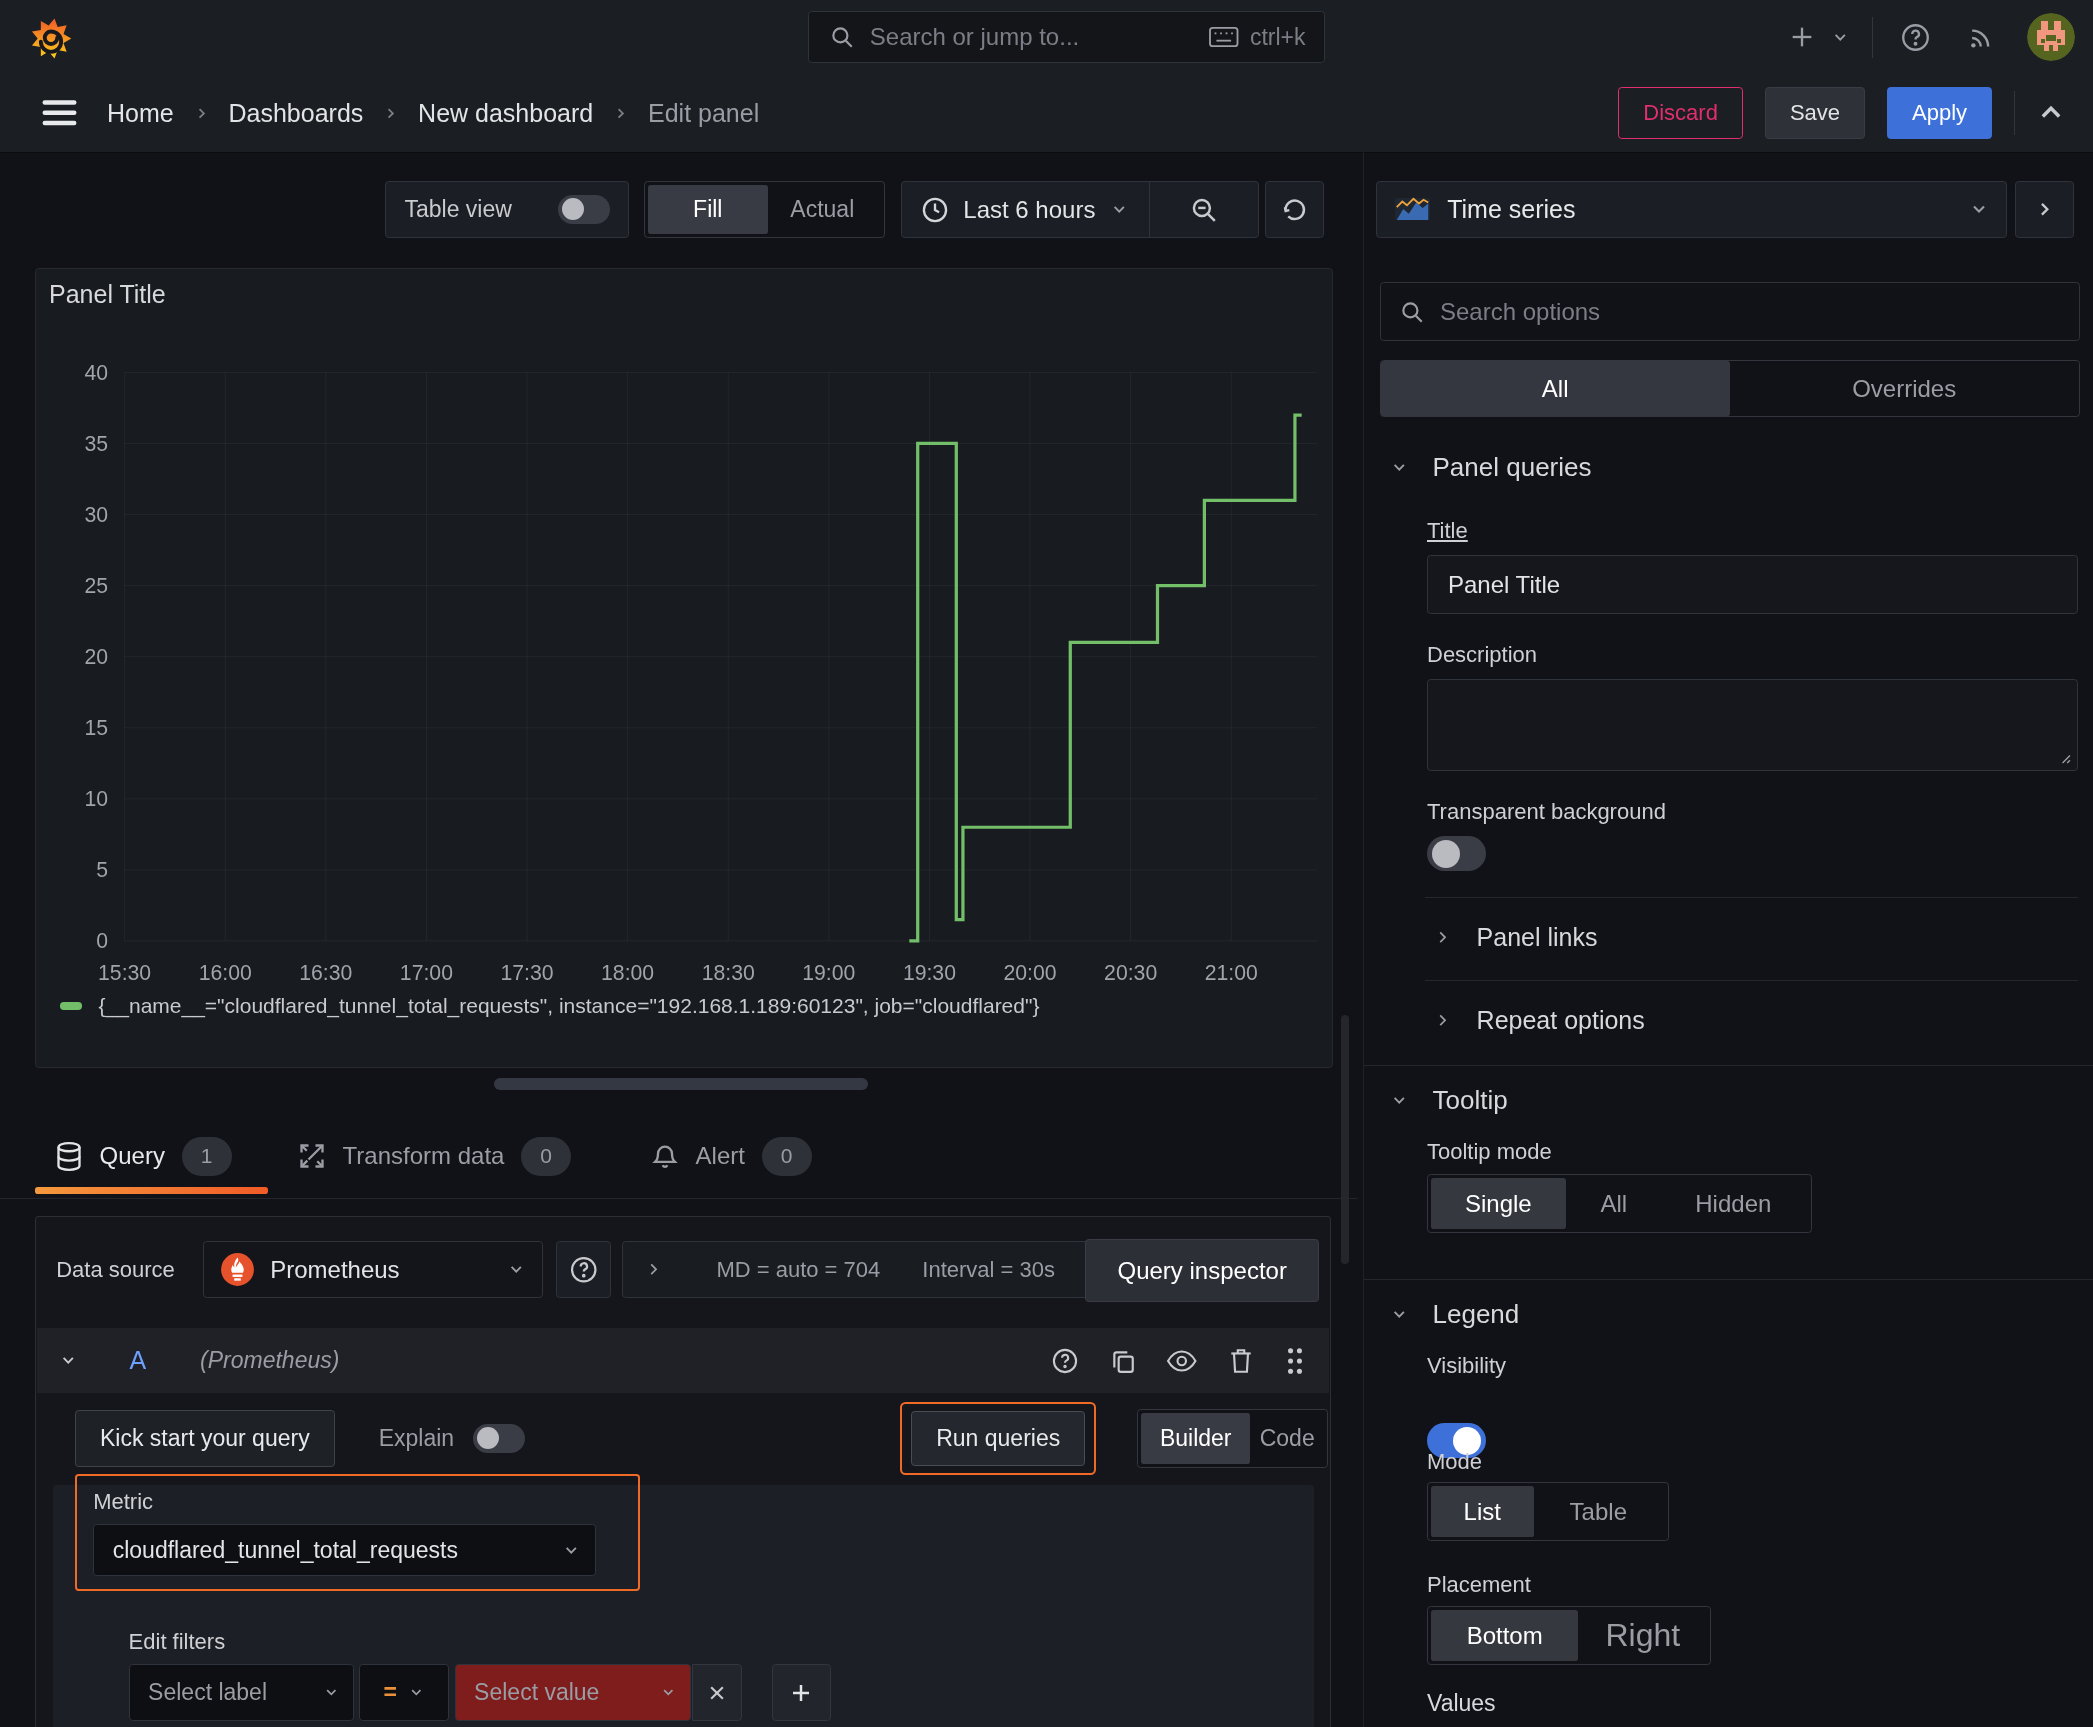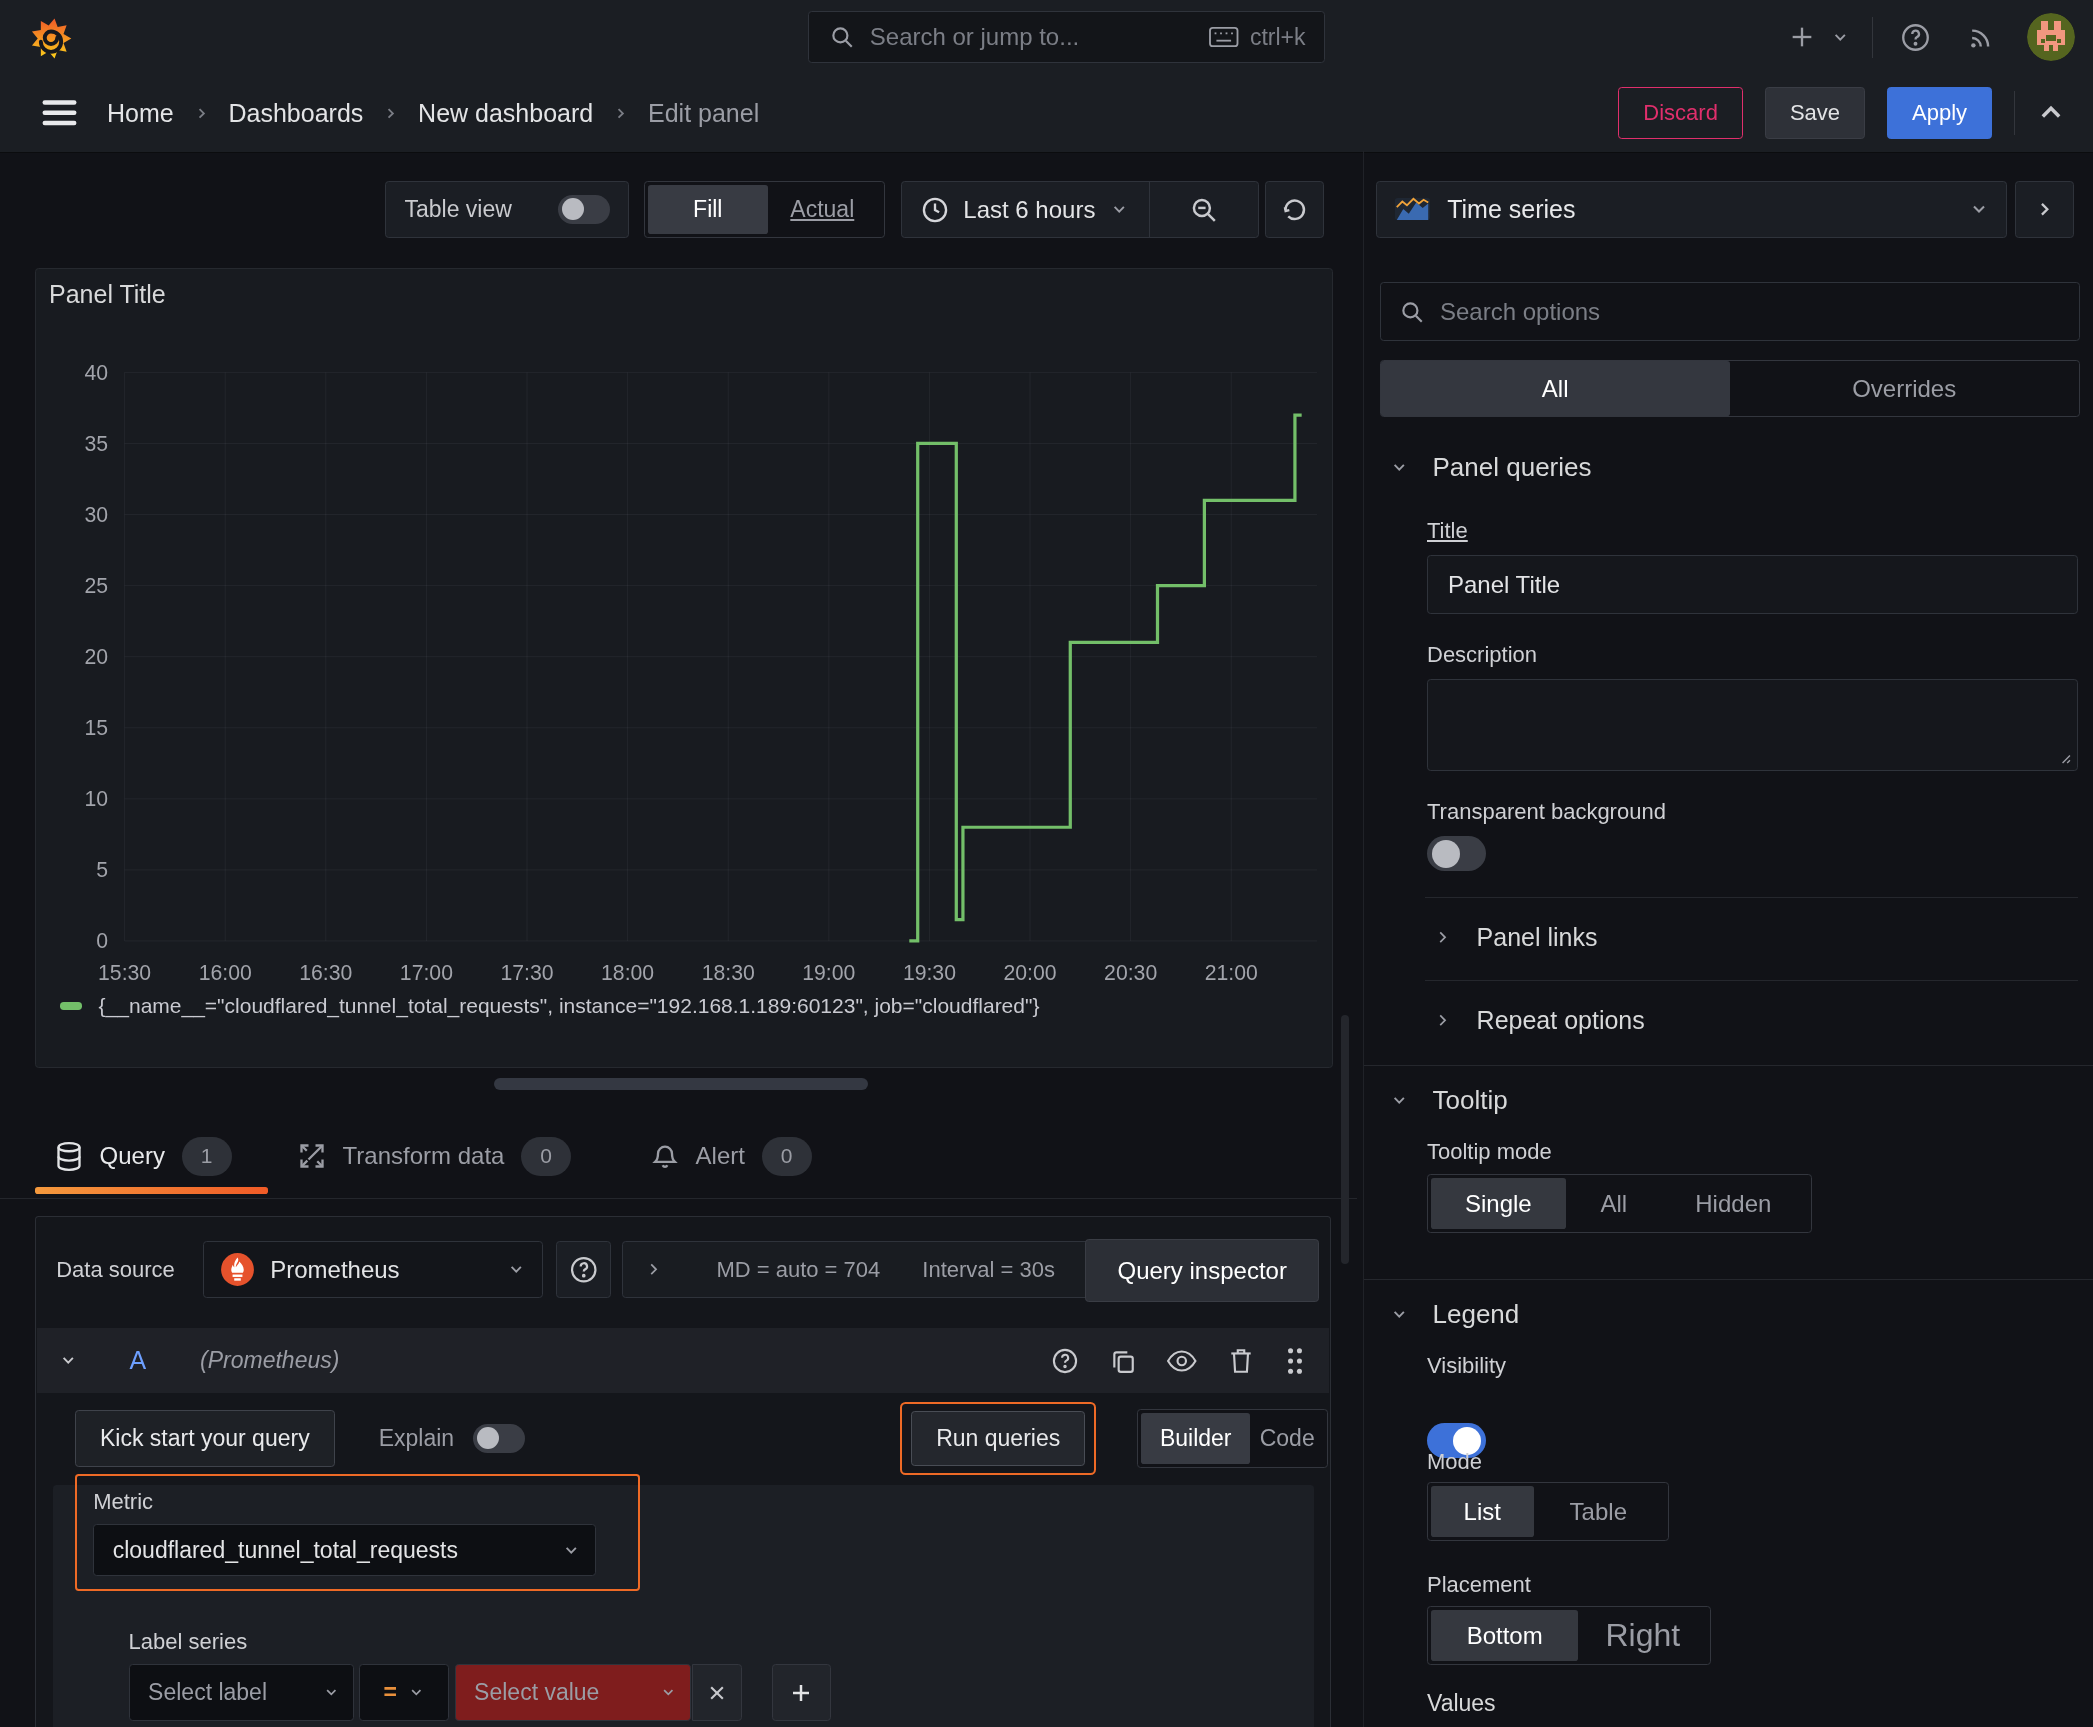--- a/index.html
+++ b/index.html
@@ -162,21 +162,21 @@
 
   <div class="abs box" style="left:385px;top:181px;width:244px;height:57px;padding:0 18.5px;justify-content:space-between;">
     <span style="font-size:23px;color:#c9cace;">Table view</span>
     <span class="tgl sm">
         <span class="knob"></span>
       </span>
   </div>
 
   <div class="abs seg-wrap" style="left:644px;top:181px;width:241px;height:57px;">
     <span class="seg-on" style="width:120px;font-size:23px;">Fill</span>
-    <span class="seg-off" style="width:109px;font-size:23px;text-decoration:underline;">Actual</span>
+    <span class="seg-off" style="width:109px;font-size:23px;">Actual</span>
   </div>
 
   <div class="abs box" style="left:901px;top:181px;width:358px;height:57px;">
     <span class="icon" style="margin-left:18.5px;">
       <svg width="28" height="28" viewBox="0 0 24 24" fill="none" stroke="#d5d6da" stroke-width="2">
           <circle cx="12" cy="12" r="9.5"></circle>
           <polyline points="12,6.5 12,12 15.5,14"></polyline>
         </svg>
     </span>
     <span style="margin-left:14.8px;font-size:24px;color:#e3e4e6;">Last 6 hours</span>
@@ -411,21 +411,21 @@
         <div class="sel" style="margin:9.2px 0 0 16.6px;width:503px;height:52px;background:#0d0f13;">
           <span style="margin-left:18.5px;font-size:23px;color:#e3e4e6;">cloudflared_tunnel_total_requests</span>
           <span class="chev" style="margin-left:auto;margin-right:14.8px;">
               <svg width="18.5" height="18.5" viewBox="0 0 24 24" fill="none" stroke="#9b9da5" stroke-width="2.5">
                 <polyline points="6,9 12,15 18,9"></polyline>
               </svg>
             </span>
         </div>
       </div>
 
-      <div class="abs" style="left:76px;top:144px;font-size:22px;color:#cfd0d4;">Label series</div>
+      <div class="abs" style="left:76px;top:144px;font-size:22px;color:#cfd0d4;">Edit filters</div>
 
       <div class="abs row" style="left:76px;top:179px;height:57px;">
         <div class="sel" style="width:225px;height:57px;background:#0d0f13;">
           <span style="margin-left:18.5px;font-size:23px;" class="txt-sec">Select label</span>
           <span class="chev" style="margin-left:auto;margin-right:13px;">
               <svg width="16.6" height="16.6" viewBox="0 0 24 24" fill="none" stroke="#9b9da5" stroke-width="2.5">
                 <polyline points="6,9 12,15 18,9"></polyline>
               </svg>
             </span>
         </div>

